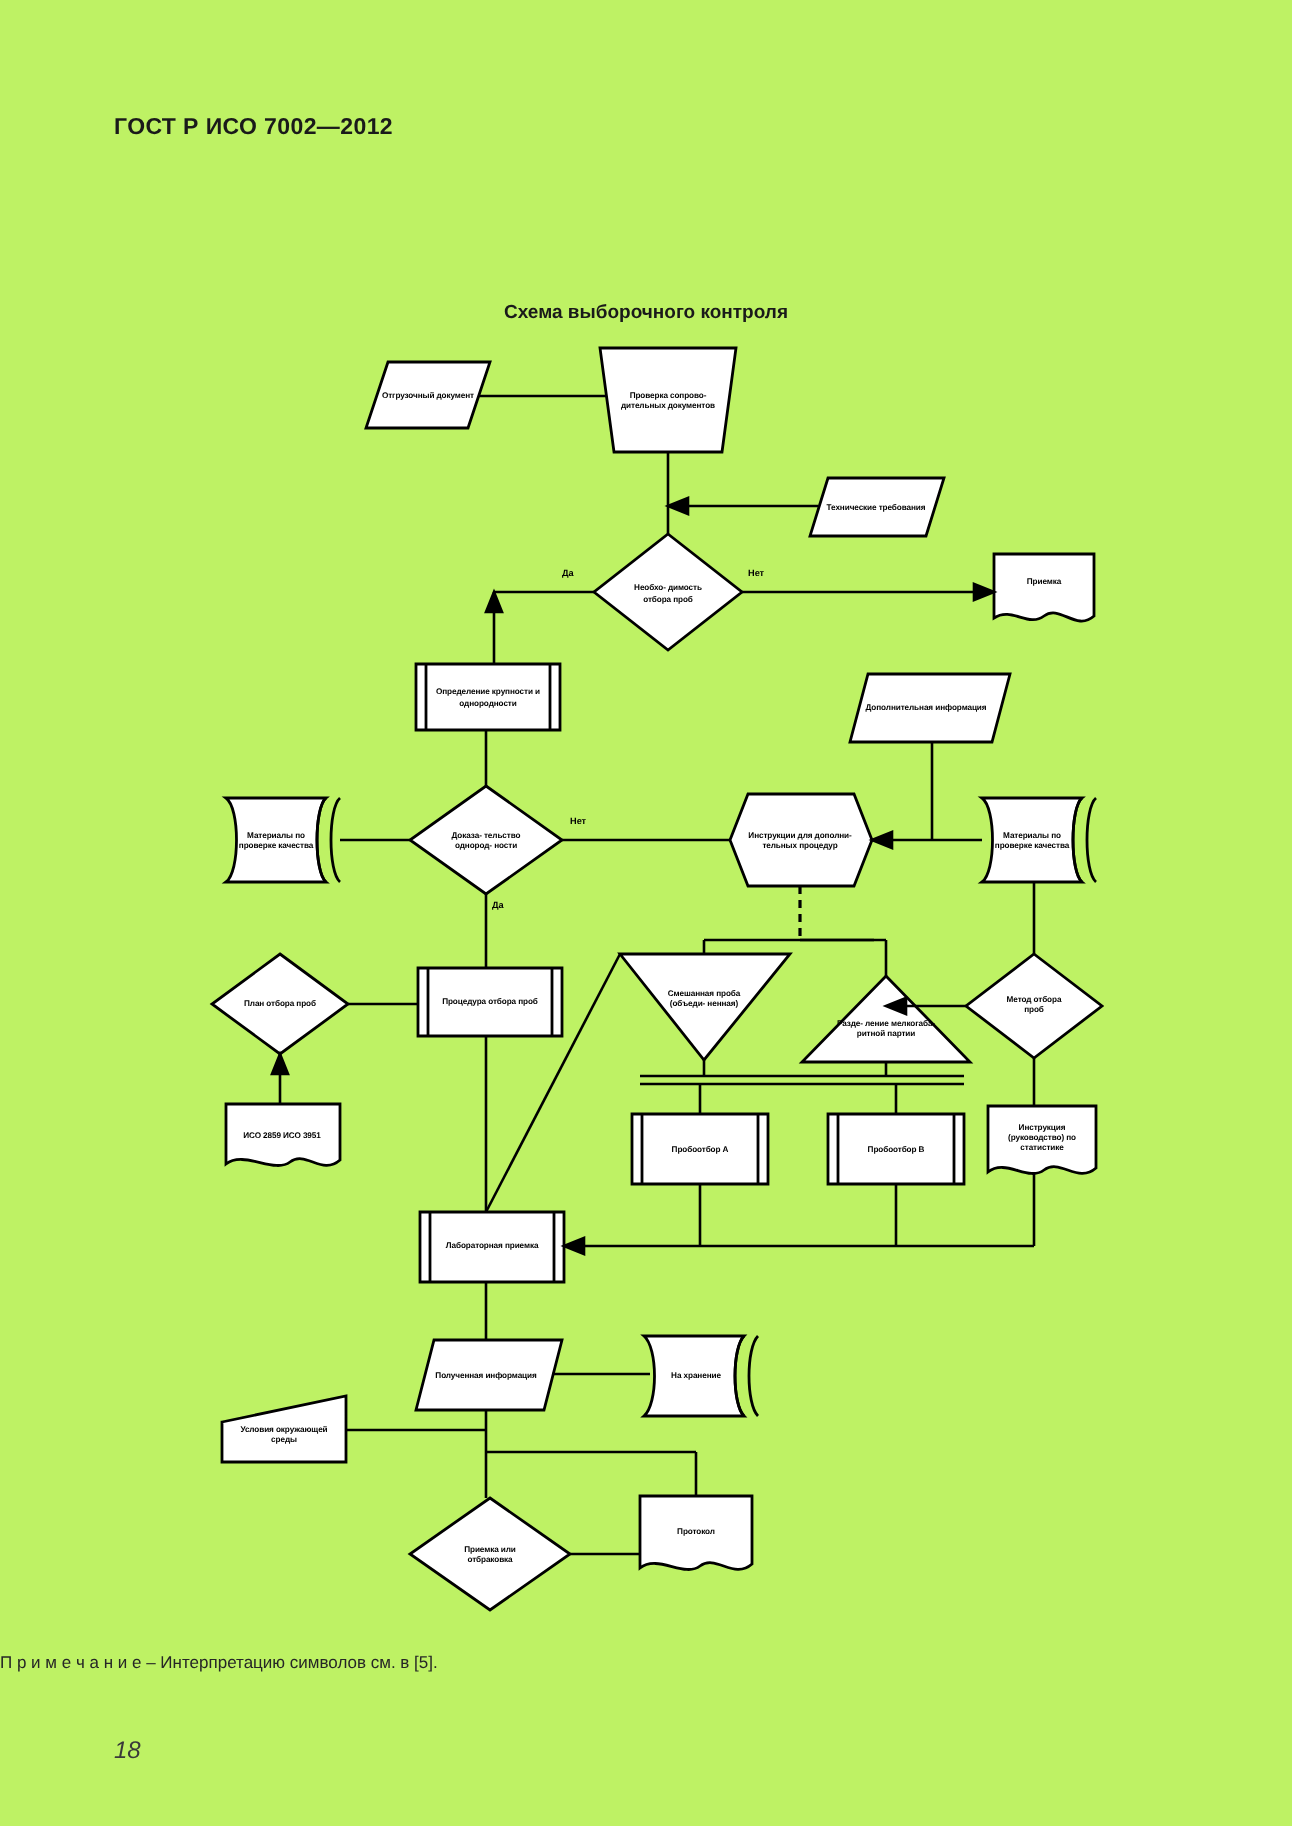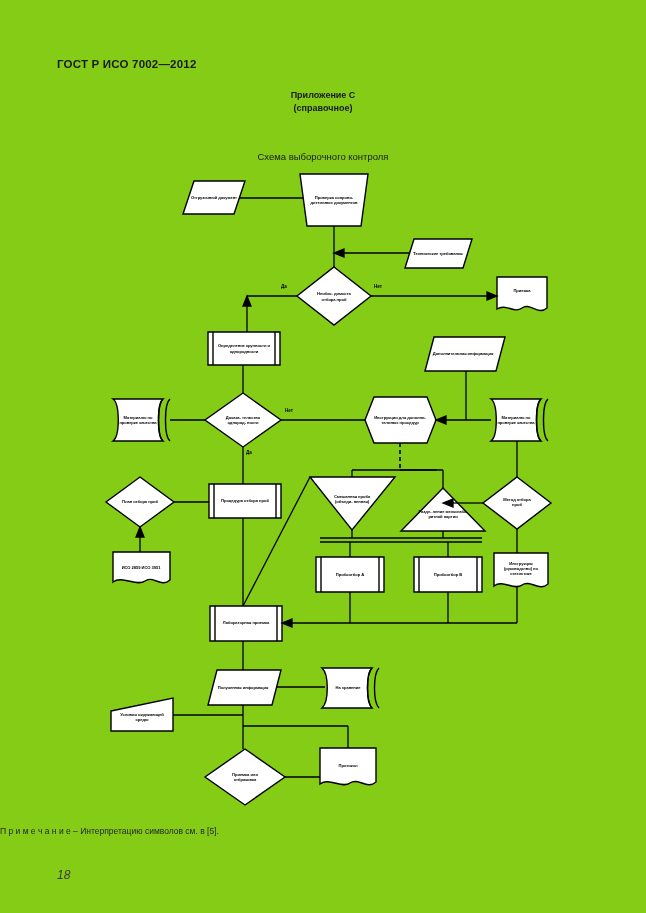--- a/index.html
+++ b/index.html
@@ -11,21 +11,21 @@
     width: 646px;
     height: 913px;
     position: relative;
     font-family: "Liberation Sans", sans-serif;
     color: #000000;
     overflow: hidden;
   }
   .page {
     position: absolute;
     inset: 0;
-    background: #84cc16;
+    background: #bef264;
   }
   .doc-header {
     position: absolute;
     left: 57px;
     top: 58px;
     font-size: 11.5px;
     font-weight: bold;
     letter-spacing: 0.2px;
     color: #1a1a1a;
   }
@@ -41,21 +41,21 @@
     color: #1a1a1a;
   }
   .annex .sub { font-weight: bold; }
   .fig-title {
     position: absolute;
     left: 0;
     right: 0;
     top: 151px;
     text-align: center;
     font-size: 9.5px;
-    font-weight: normal;
+    font-weight: bold;
     color: #1a1a1a;
   }
   .note {
     position: absolute;
     left: 0;
     right: 0;
     top: 826px;
     text-align: left;
     font-size: 8.5px;
     color: #262626;
@@ -120,24 +120,20 @@
     color: #000;
   }
 </style>
 </head>
 <body>
 
 <div class="page">
 
   <div class="doc-header">ГОСТ Р ИСО 7002—2012</div>
 
-  <div class="annex">
-    <div>Приложение С</div>
-    <div class="sub">(справочное)</div>
-  </div>
 
   <div class="fig-title">Схема выборочного контроля</div>
 
   <div id="chart">
 
     <svg class="layer" viewBox="0 0 646 913">
       <g fill="#ffffff" stroke="#000000" stroke-width="1.4">
 
         <polygon points="194,181 245,181 234,214 183,214"></polygon>
 

